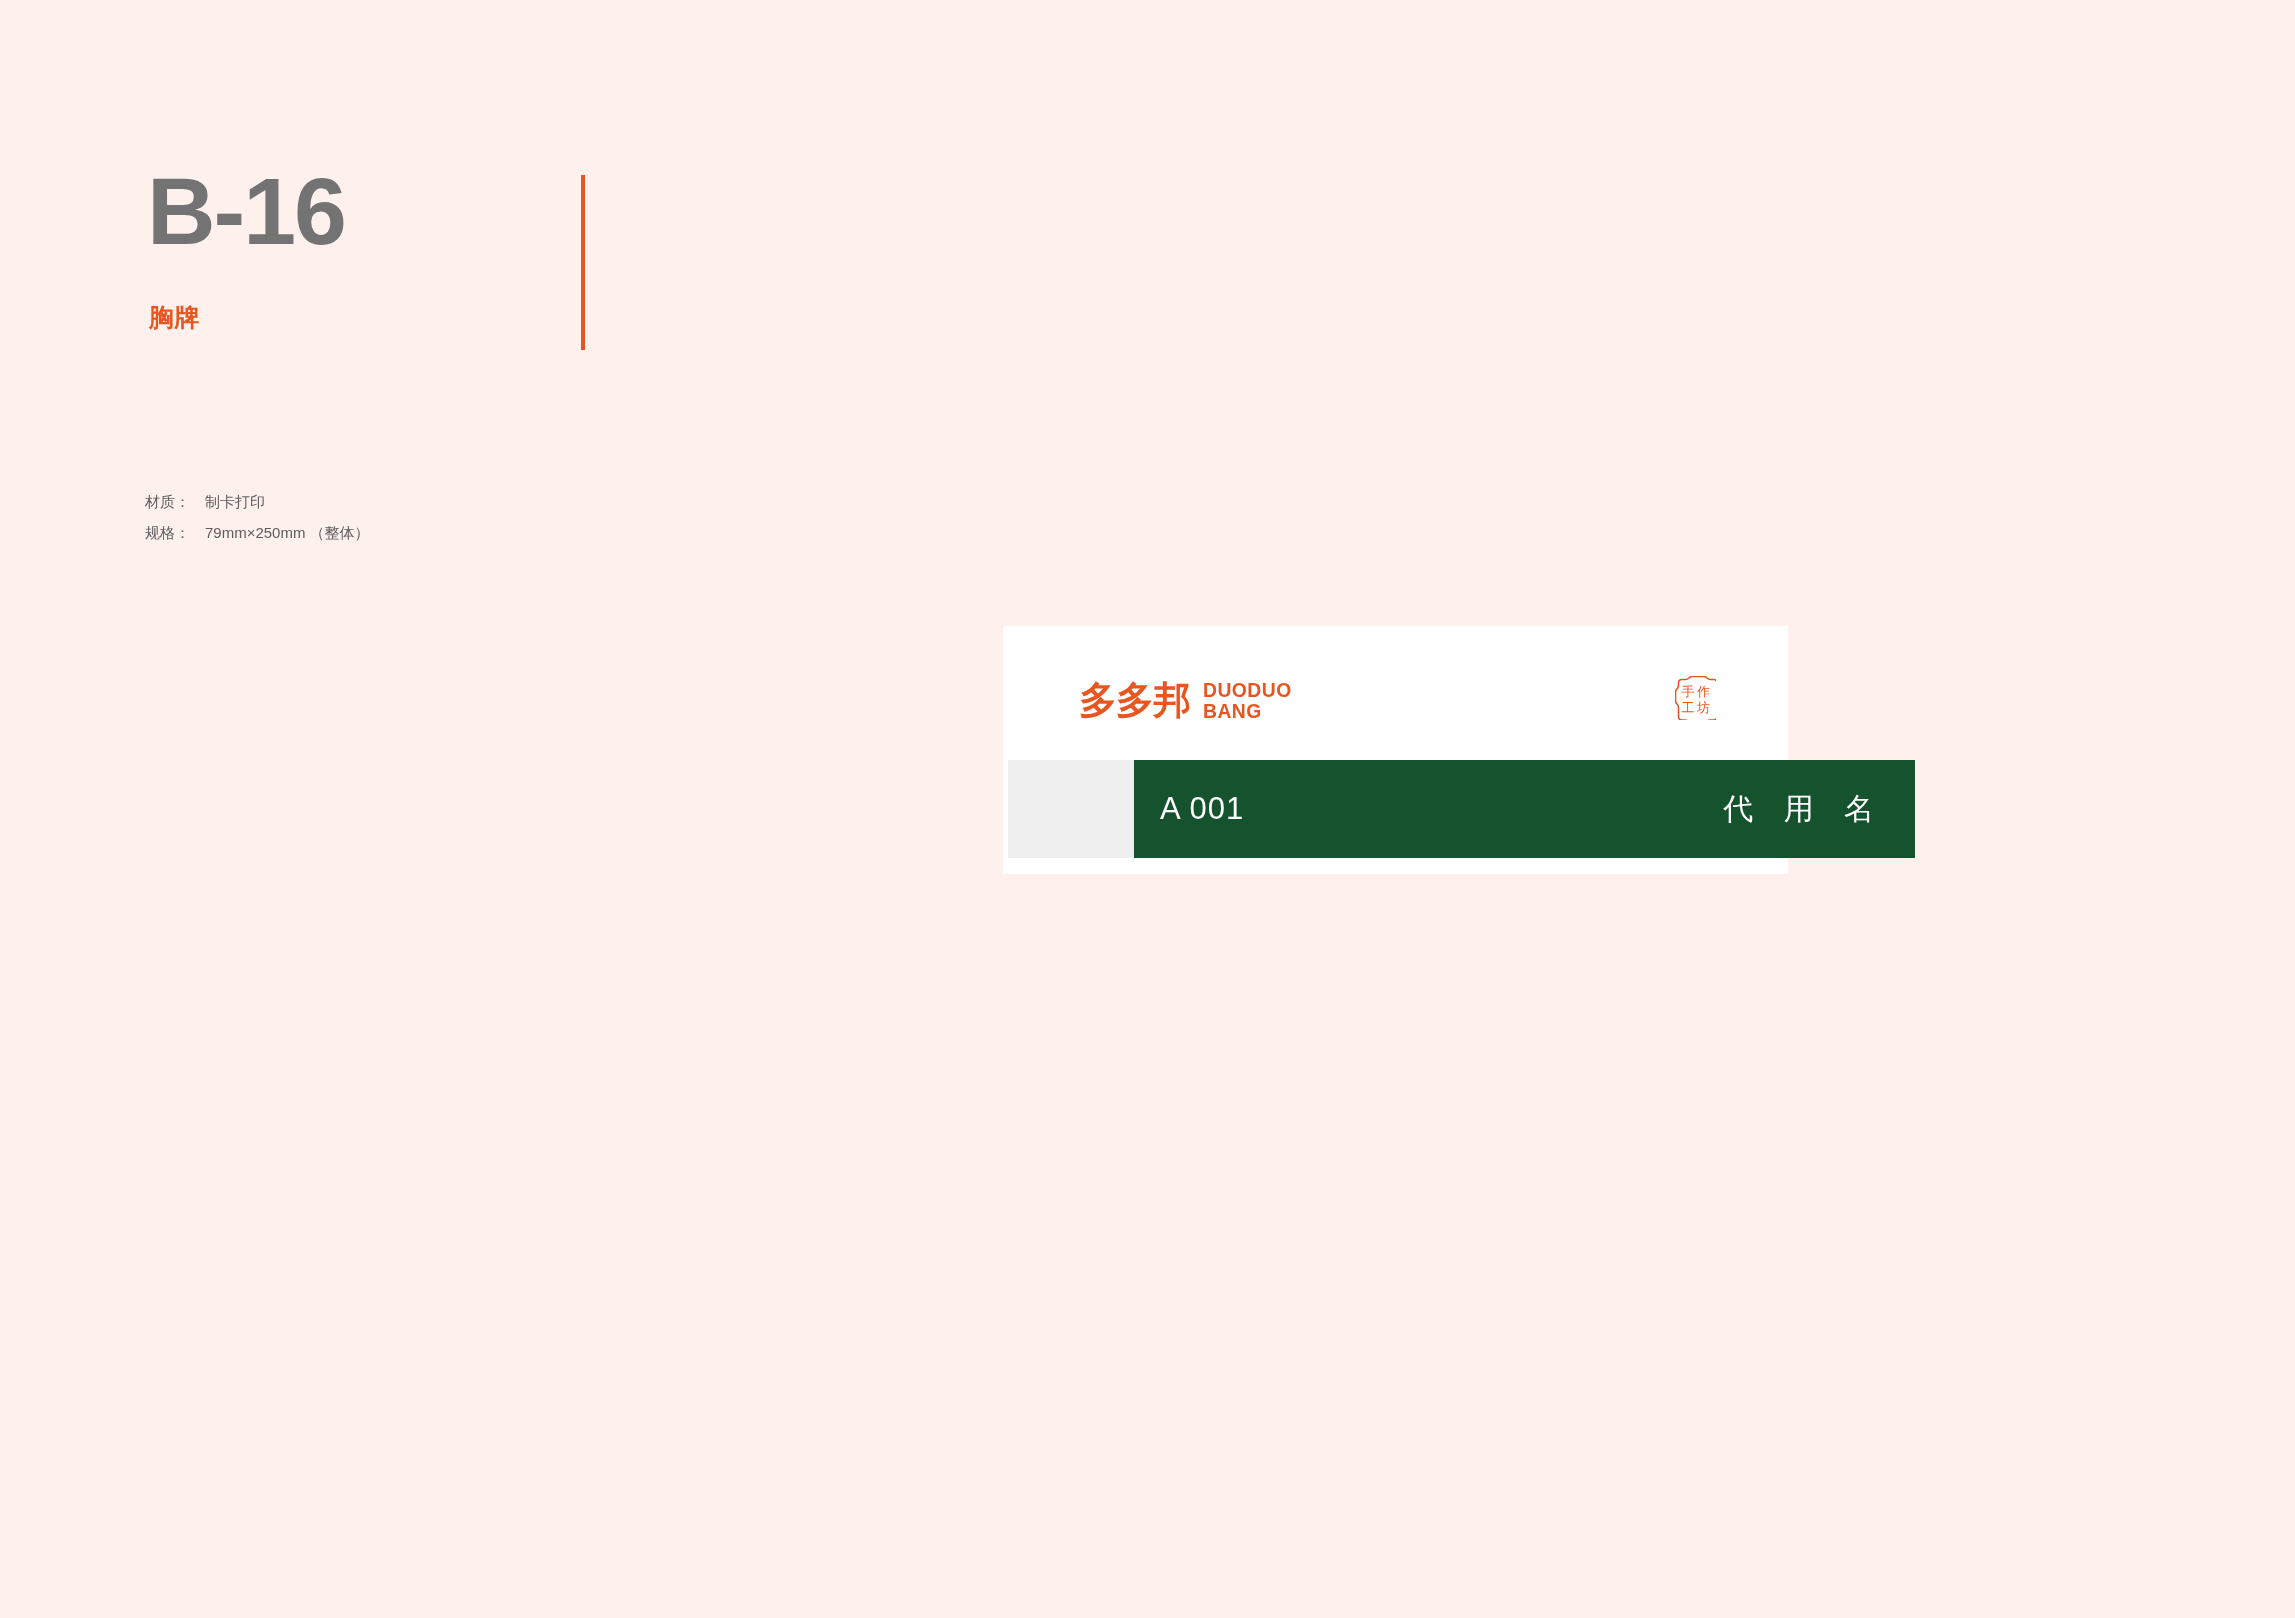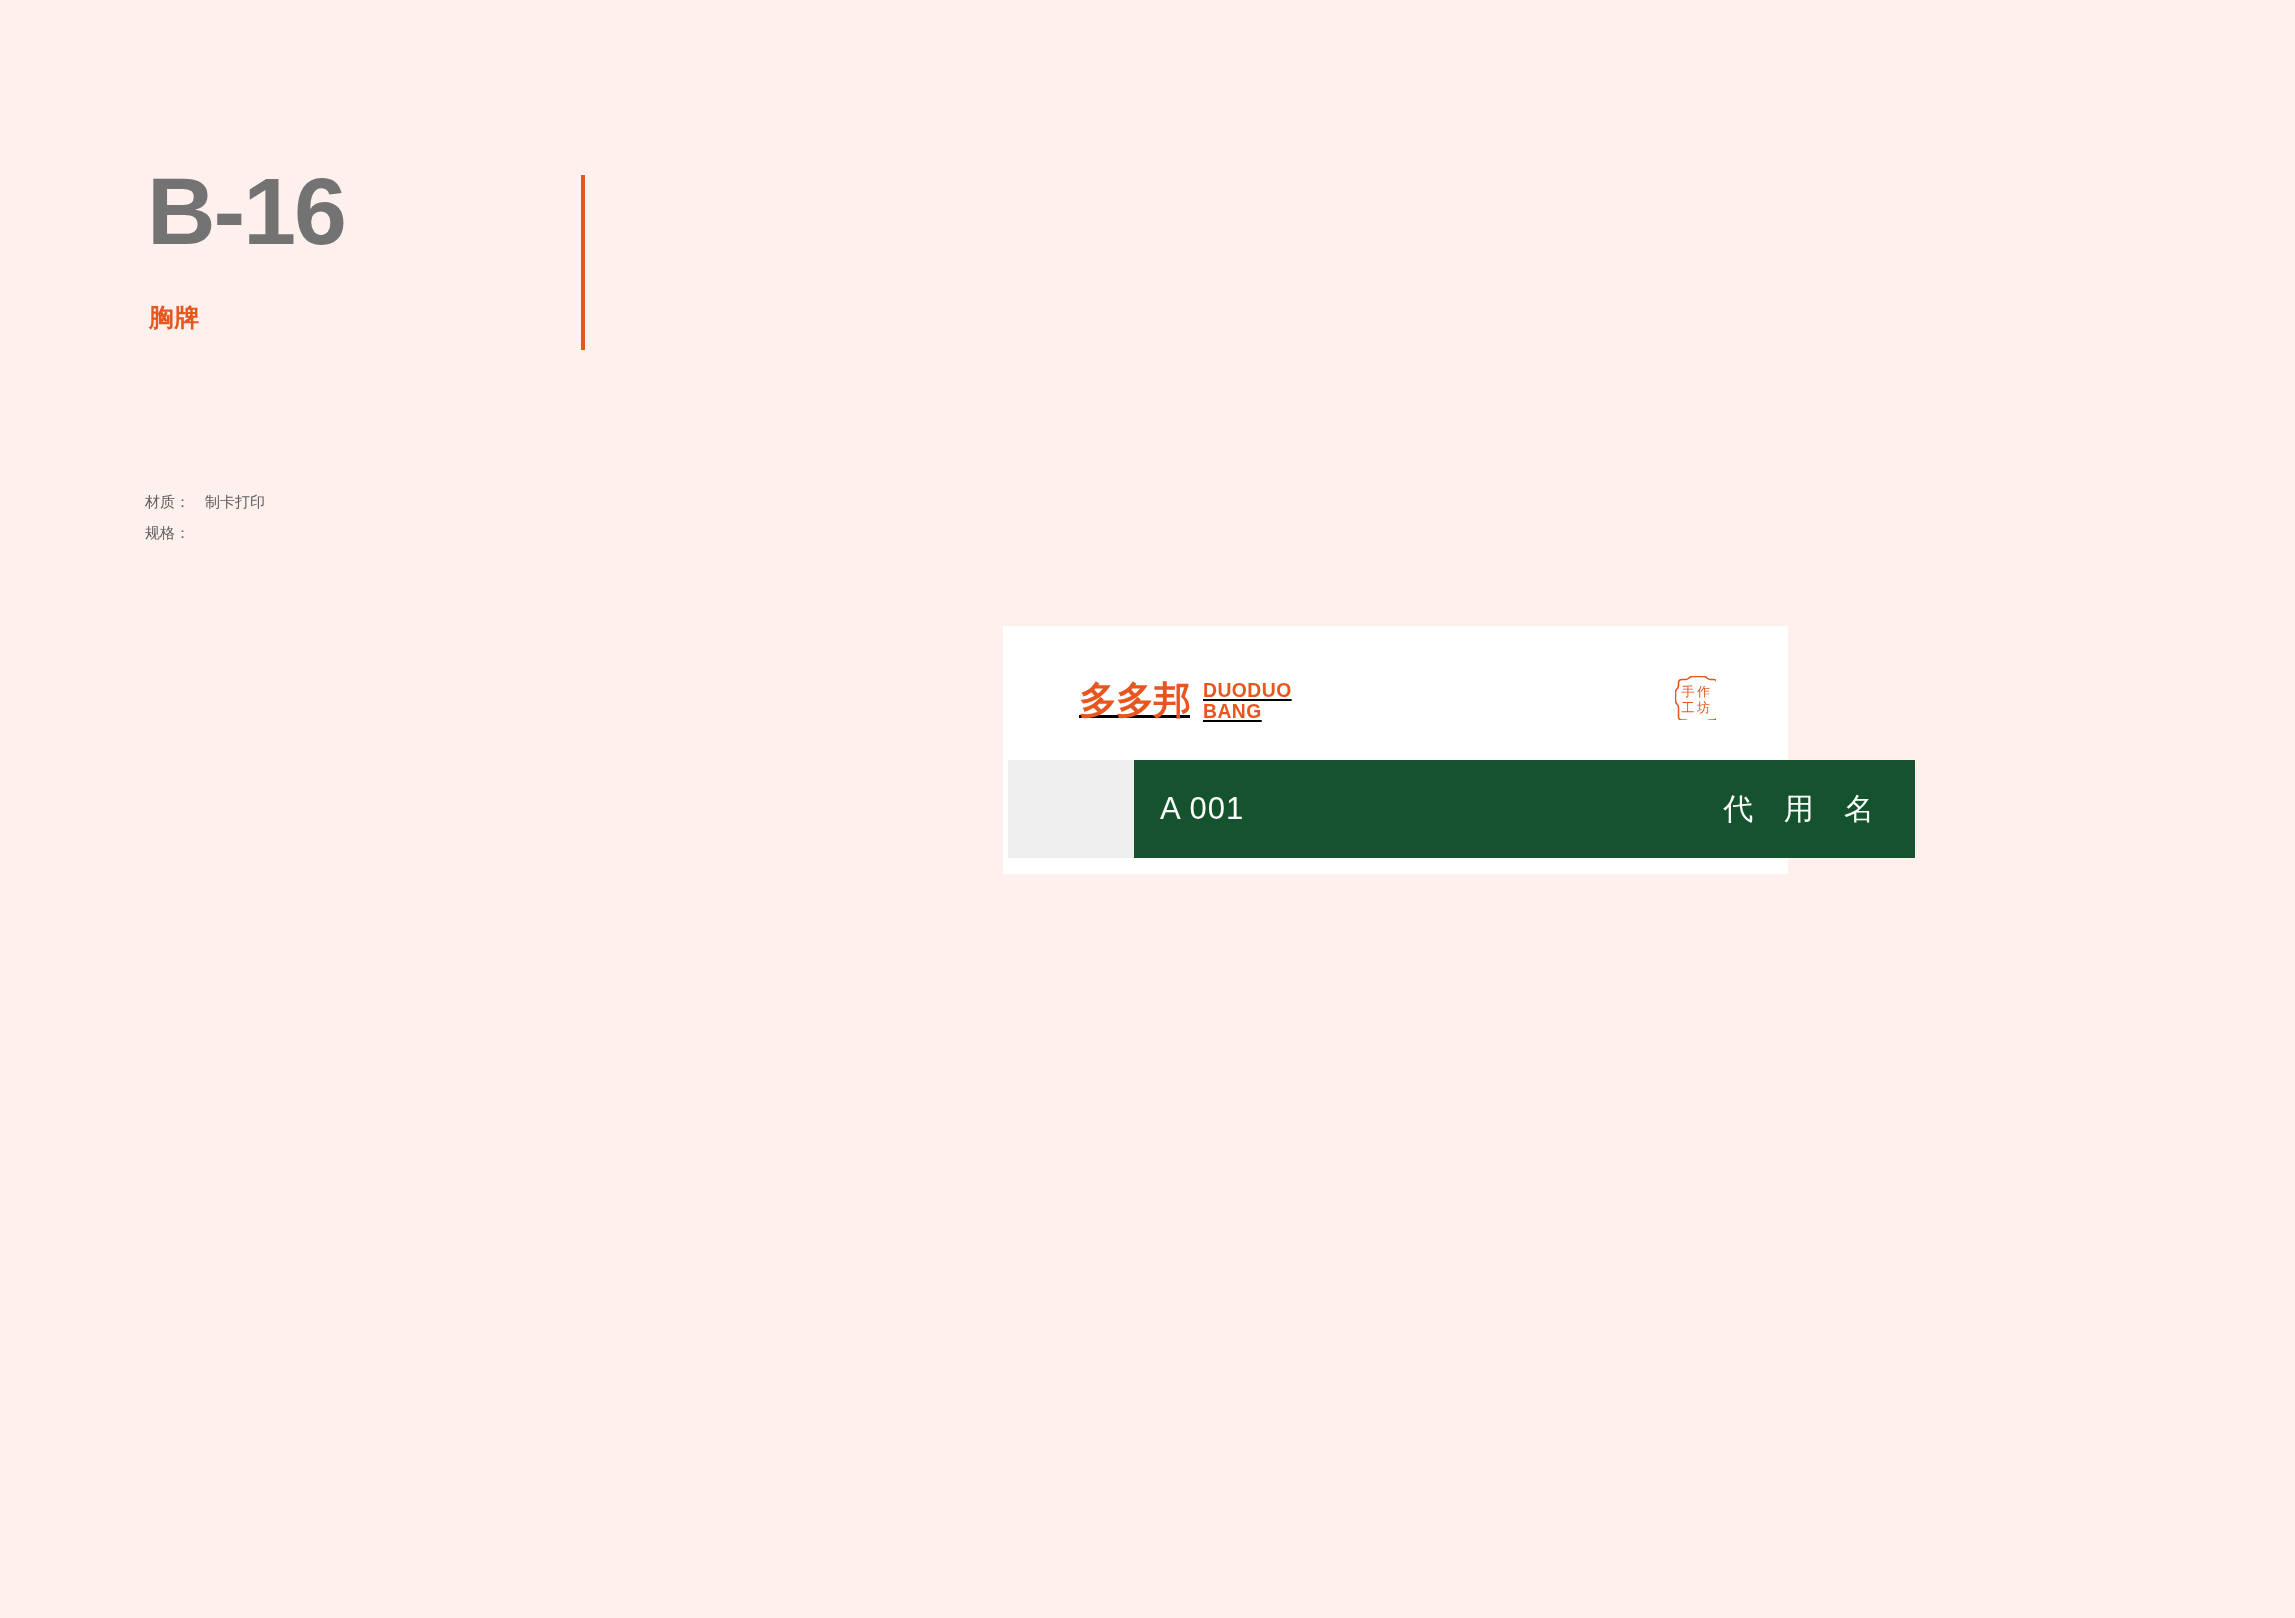--- a/index.html
+++ b/index.html
@@ -93,21 +93,20 @@
     width: 100%;
     height: 134px;
   }
   .brand-lockup {
     position: absolute;
     left: 76px;
     top: 52px;
     display: flex;
     align-items: center;
     gap: 13px;
-    text-decoration: underline;
   }
   .brand-cn {
     font-size: 38px;
     line-height: 38px;
     font-weight: bold;
     color: #E8561F;
     letter-spacing: -1px;
     white-space: nowrap;
     font-family: "DejaVu Sans", "Liberation Sans", sans-serif;
   }
@@ -190,20 +189,21 @@
   <div class="header-rule"></div>
 </div>
 
 <div class="spec-list">
   <div class="spec-row">
     <span class="spec-label">材质：</span>
     <span class="spec-value">制卡打印</span>
   </div>
   <div class="spec-row">
     <span class="spec-label">规格：</span>
+    <span class="spec-value">79mm×250mm （整体）</span>
   </div>
 </div>
 
 <div class="badge">
 
   <div class="badge-top">
 
     <div class="brand-lockup">
       <div class="brand-cn">多多邦</div>
       <div class="brand-en">

